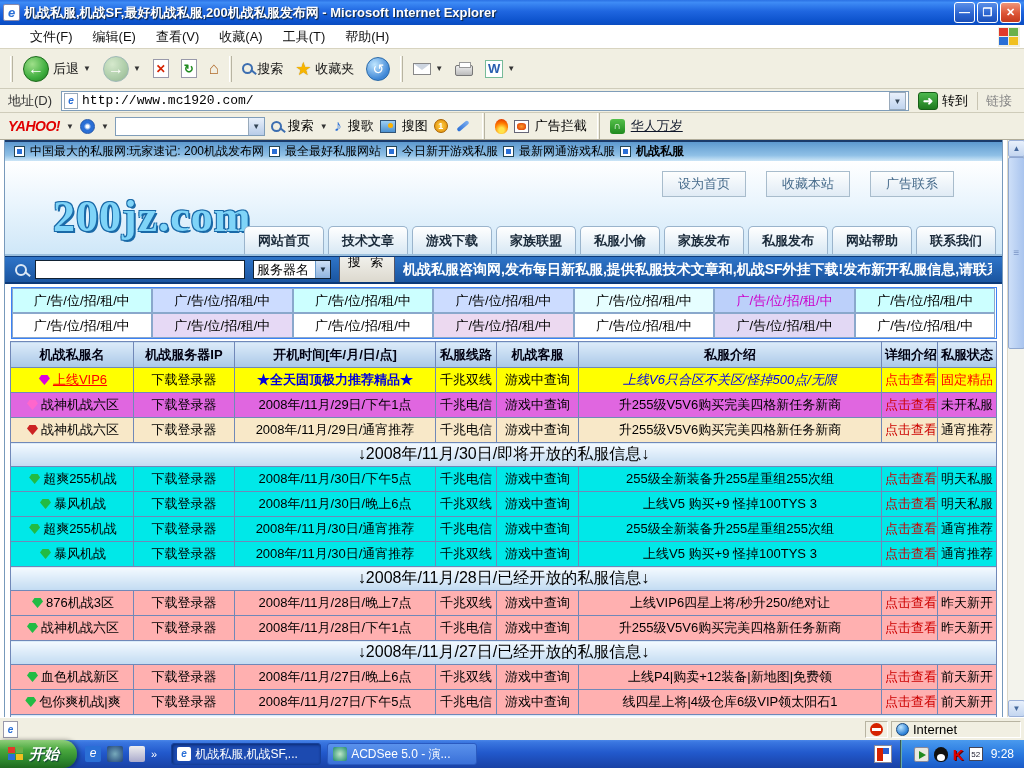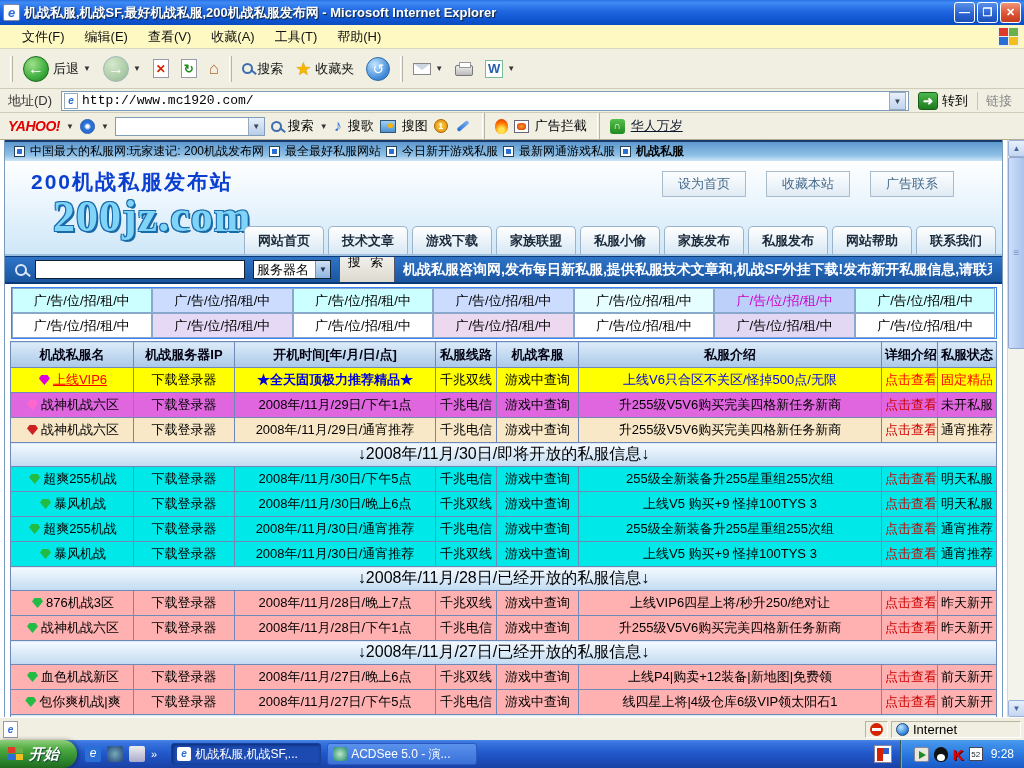--- a/index.html
+++ b/index.html
@@ -13,22 +13,22 @@
   .ie-doc { width:17px; height:17px; background:#fff; border:1px solid #88a; border-radius:2px;
     color:#2a6fd6; font-weight:bold; font-size:13px; line-height:15px; text-align:center; font-style:italic; margin-right:4px; }
   .title-text { color:#fff; font-weight:bold; font-size:13px; flex:1; text-shadow:1px 1px 1px #123;
     white-space:nowrap; overflow:hidden; }
   .winbtn { width:21px; height:21px; border:1px solid #fff; border-radius:3px; margin-left:2px;
     color:#fff; font-size:11px; line-height:19px; text-align:center; font-weight:bold;
     background:linear-gradient(180deg,#5a8fe8,#2a63cf 60%,#1b4fb8); }
   .winbtn.close { background:linear-gradient(180deg,#ee9679,#dd5536 55%,#c43a1d); }
 
   
-  .menubar { position:absolute; top:25px; left:0; width:1024px; height:24px; background:#fef9c3;
-    border-bottom:1px solid #d8d4c0; display:flex; align-items:center; padding-left:12px; }
+  .menubar { position:absolute; top:25px; left:0; width:1024px; height:24px; background:#ffffff;
+    border-bottom:1px solid #d8d4c0; display:flex; align-items:center; padding-left:20px; }
   .menu-item { padding:3px 10px; color:#111; }
   .winflag { margin-left:auto; width:22px; height:20px; display:grid; grid-template-columns:9px 9px; grid-template-rows:8px 8px;
     gap:1px; padding:1px; background:#f1efe2; align-self:center; margin-right:4px; }
   .winflag i { display:block; }
 
   
   .toolbar { position:absolute; top:49px; left:0; width:1024px; height:40px; background:#f1efe2;
     border-bottom:1px solid #cfccba; display:flex; align-items:center; padding:0 6px; }
   .grip { width:3px; height:26px; border-left:1px solid #fff; border-right:1px solid #b8b4a2; margin:0 4px; }
   .tb-btn { display:flex; align-items:center; gap:4px; padding:3px 6px; border-radius:3px; color:#111; }
@@ -306,21 +306,20 @@
         <span class="n-seg">最全最好私服网站</span>
         <span class="n-ico"></span>
         <span class="n-seg">今日新开游戏私服</span>
         <span class="n-ico"></span>
         <span class="n-seg">最新网通游戏私服</span>
         <span class="n-ico"></span>
         <span class="n-seg bold">机战私服</span>
       </div>
 
     <div class="pg-header">
-      <div class="site-name">200机战私服发布站</div>
       <div class="site-logo">200jz.com</div>
       <div class="quick-links">
           <span class="qlink">设为首页</span>
           <span class="qlink">收藏本站</span>
           <span class="qlink">广告联系</span>
         </div>
       <div class="nav-tabs">
           <span class="ntab">网站首页</span>
           <span class="ntab">技术文章</span>
           <span class="ntab">游戏下载</span>
@@ -384,21 +383,21 @@
             <th>私服状态</th>
           </tr>
         </thead>
       <tbody>
           <tr style="background: rgb(255, 255, 0);">
             <td class="c-name"><span class="gem" style="background: rgb(221, 0, 221);"></span><span style="color: rgb(255, 0, 0); text-decoration: underline;">上线VIP6</span></td>
             <td>下载登录器</td>
             <td style="color: rgb(0, 0, 221); font-weight: bold;">★全天固顶极力推荐精品★</td>
             <td>千兆双线</td>
             <td>游戏中查询</td>
-            <td class="c-desc" style="color: rgb(0, 0, 238);">上线V6只合区不关区/怪掉500点/无限</td>
+            <td class="c-desc" style="color: rgb(0, 0, 238); font-style: italic;">上线V6只合区不关区/怪掉500点/无限</td>
             <td style="color: rgb(255, 0, 0);">点击查看</td>
             <td style="color: rgb(255, 0, 0);">固定精品</td>
           </tr>
           <tr style="background: rgb(224, 102, 224);">
             <td class="c-name"><span class="gem" style="background: rgb(255, 102, 204);"></span><span style="color: rgb(0, 0, 0);">战神机战六区</span></td>
             <td>下载登录器</td>
             <td>2008年/11月/29日/下午1点</td>
             <td>千兆电信</td>
             <td>游戏中查询</td>
             <td class="c-desc">升255级V5V6购买完美四格新任务新商</td>

